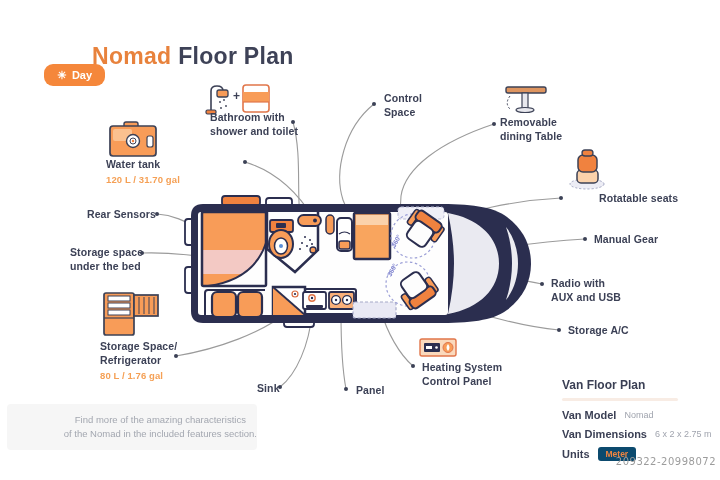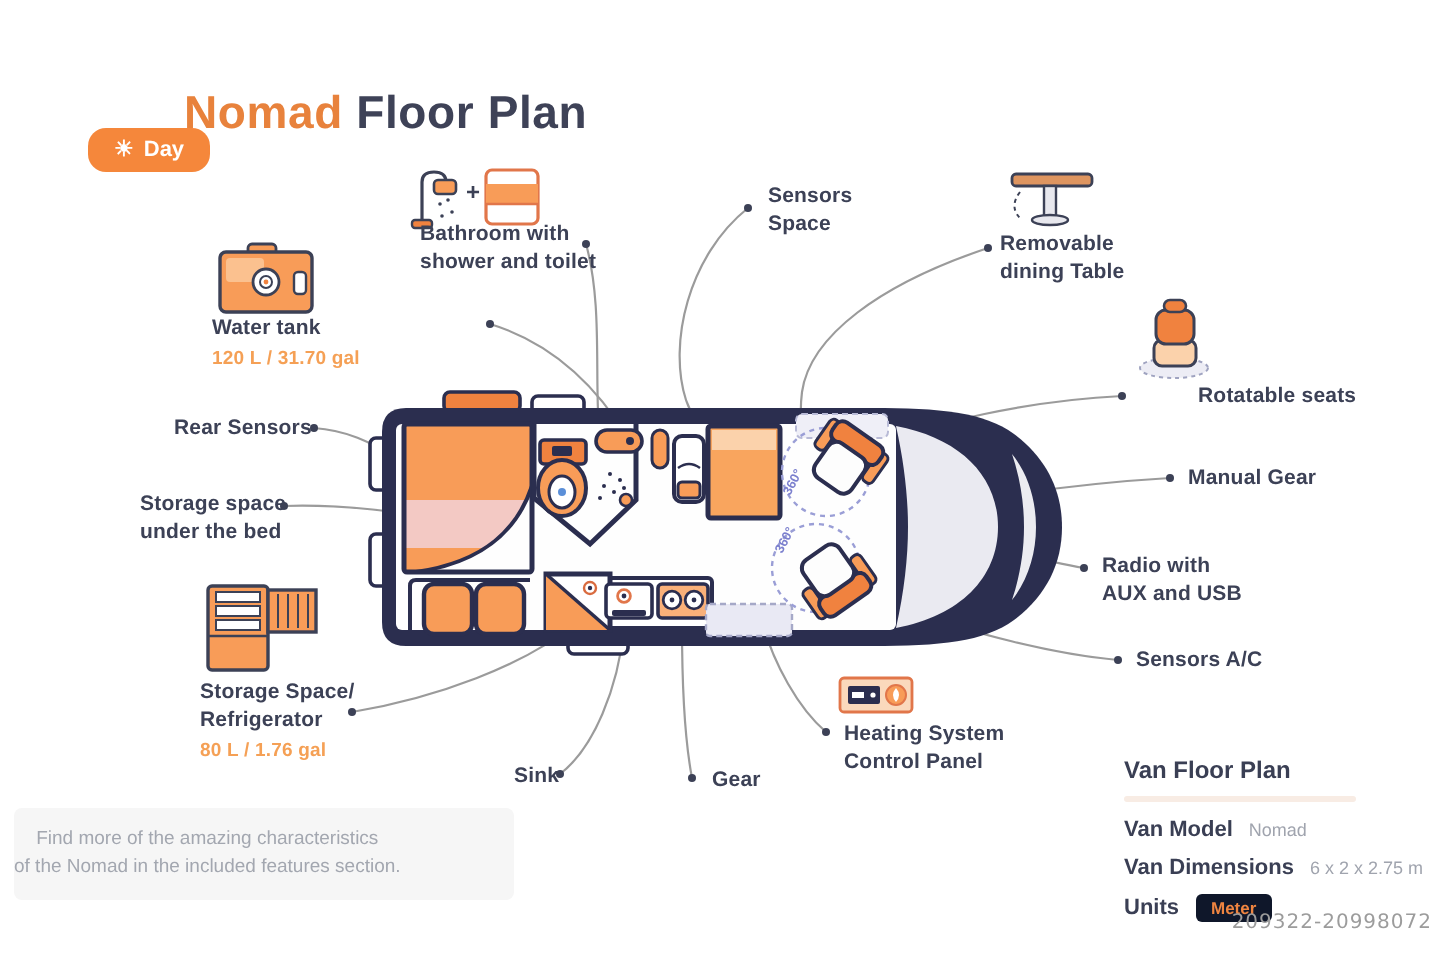--- a/index.html
+++ b/index.html
@@ -9,29 +9,29 @@
   .title{left:44px;top:28px;font-size:23px;font-weight:600;letter-spacing:.3px;color:#3E4257;margin-left:48px;}
   .title .accent{color:#E8823C;}
   .daybtn{left:44px;top:64px;height:22px;padding:0 13px;background:#F5873B;border:none;
           border-radius:9px;color:#fff;font-weight:bold;font-size:11px;display:flex;
           align-items:center;gap:5px;cursor:pointer;font-family:"Liberation Sans",sans-serif;}
   .daybtn .sun{font-size:11px;line-height:1;}
   .lbl{font-size:10.5px;font-weight:bold;color:#3C4156;line-height:1.32;letter-spacing:.1px;}
   .cap{font-size:9.5px;font-weight:bold;color:#F5A055;margin-top:2px;}
   .plus{font-size:12px;font-weight:bold;color:#3C4156;}
   .footnote{left:7px;top:404px;width:250px;height:46px;background:#F6F6F6;border-radius:4px;
-            display:flex;align-items:center;justify-content:flex-start;text-align:center;}
+            display:flex;align-items:center;justify-content:flex-end;text-align:center;}
   .footnote p{margin:0;font-size:9.5px;color:#A3A7B0;line-height:1.5;}
   .spec{left:562px;top:378px;width:150px;}
   .spec h3{margin:0;font-size:12px;font-weight:bold;color:#3A3F54;}
   .spec .divider{width:116px;height:3px;background:#F8ECE4;margin:6px 0 8px 0;border-radius:2px;}
   .spec .row{display:flex;align-items:center;gap:8px;margin-bottom:7px;}
   .spec .row .k{font-size:11px;font-weight:bold;color:#3A3F54;}
   .spec .row .v{font-size:9px;color:#A0A4AE;}
-  .badge{background:#0f172a;color:#EE8440;font-size:8.5px;font-weight:bold;
+  .badge{background:#0c4a6e;color:#EE8440;font-size:8.5px;font-weight:bold;
          padding:2px 8px;border-radius:3px;border:none;cursor:pointer;
          font-family:"Liberation Sans",sans-serif;}
   .watermark{right:4px;top:456px;font-size:10px;color:#9C9C9C;letter-spacing:.5px;
              font-family:"DejaVu Sans",sans-serif;}
   svg{position:absolute;left:0;top:0;}
   svg text{font-family:"Liberation Sans",sans-serif;}
 </style>
 </head>
 <body>
 
@@ -258,39 +258,39 @@
   <span>Day</span>
 </button>
 
 <div class="abs lbl" style="left:210px;top:111px;">
   <div>Bathroom with</div>
   <div>shower and toilet</div>
 </div>
 <span class="abs plus" style="left:233px;top:89px;">+</span>
 
 <div class="abs lbl" style="left:384px;top:92px;">
-  <div>Sensors</div>
+  <div>Control</div>
   <div>Space</div>
 </div>
 
 <div class="abs lbl" style="left:500px;top:116px;">
   <div>Removable</div>
   <div>dining Table</div>
 </div>
 
 <div class="abs lbl" style="left:571px;top:192px;padding-left:28px;">Rotatable seats</div>
 
 <div class="abs lbl" style="left:594px;top:233px;">Manual Gear</div>
 
 <div class="abs lbl" style="left:551px;top:277px;">
   <div>Radio with</div>
   <div>AUX and USB</div>
 </div>
 
-<div class="abs lbl" style="left:568px;top:324px;">Sensors A/C</div>
+<div class="abs lbl" style="left:568px;top:324px;">Storage A/C</div>
 
 <div class="abs lbl" style="left:106px;top:158px;">
   <div>Water tank</div>
   <div class="cap">120 L / 31.70 gal</div>
 </div>
 
 <div class="abs lbl" style="left:87px;top:208px;">Rear Sensors</div>
 
 <div class="abs lbl" style="left:70px;top:246px;">
   <div>Storage space</div>
@@ -298,21 +298,21 @@
 </div>
 
 <div class="abs lbl" style="left:100px;top:340px;">
   <div>Storage Space/</div>
   <div>Refrigerator</div>
   <div class="cap">80 L / 1.76 gal</div>
 </div>
 
 <div class="abs lbl" style="left:257px;top:382px;">Sink</div>
 
-<div class="abs lbl" style="left:356px;top:384px;">Gear</div>
+<div class="abs lbl" style="left:356px;top:384px;">Panel</div>
 
 <div class="abs lbl" style="left:422px;top:361px;">
   <div>Heating System</div>
   <div>Control Panel</div>
 </div>
 
 <div class="abs footnote">
   <p><span>Find more of the amazing characteristics</span><br><span>of the Nomad in the included features section.</span></p>
 </div>
 

